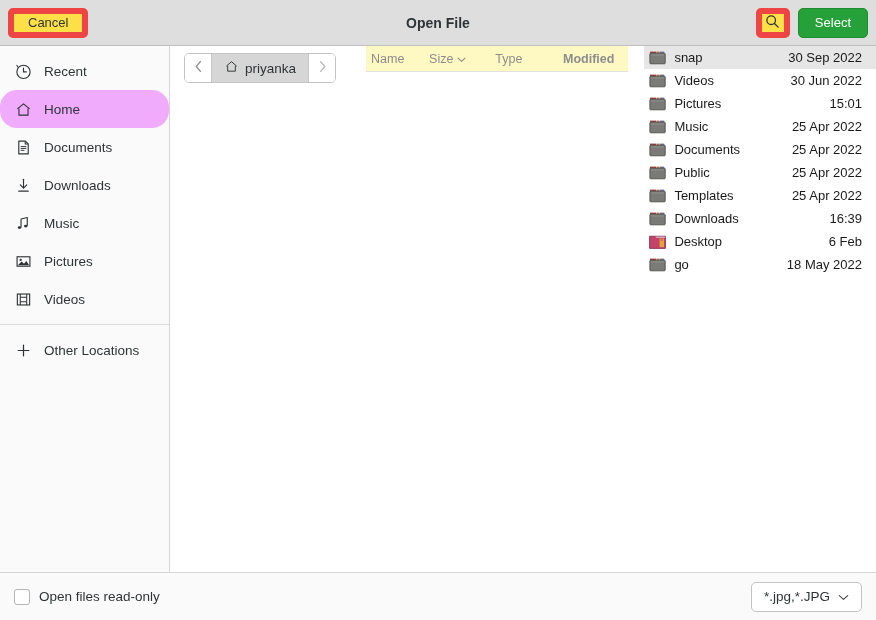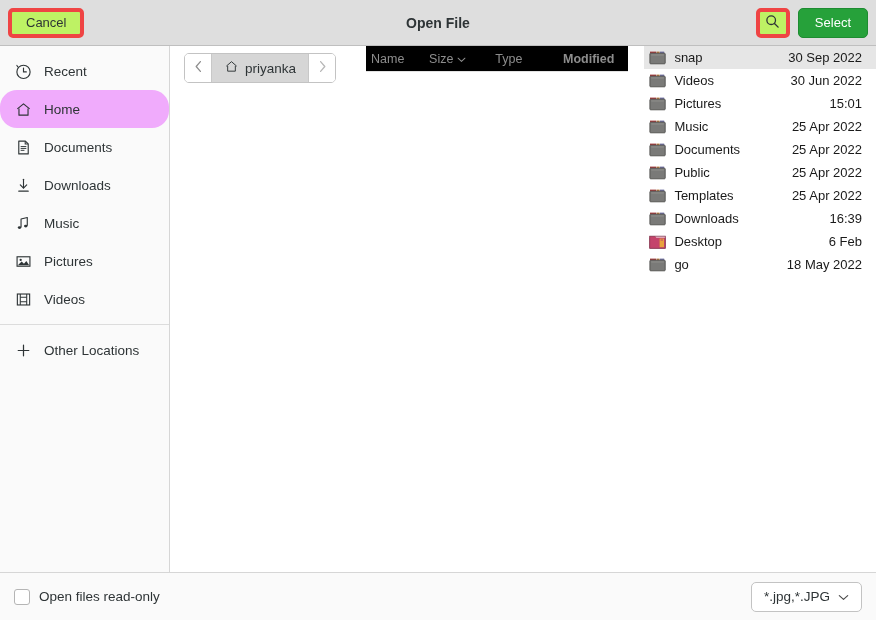--- a/index.html
+++ b/index.html
@@ -32,23 +32,23 @@
     left: 0; right: 0;
     text-align: center;
     font-weight: bold;
     font-size: 14px;
     color: #2e3436;
     pointer-events: none;
   }
   .btn {
     font-family: "Liberation Sans", sans-serif;
     font-size: 13px;
-    border: 4px solid #ef4444;
+    border: 6px solid #ef4444;
     border-radius: 5px;
-    background: #bef264;
+    background: #fde047;
     color: #2e3436;
     height: 30px;
     padding: 0 14px;
     cursor: pointer;
     display: flex; align-items: center; justify-content: center;
   }
   .btn-cancel { position: relative; z-index: 2; }
   .hb-right {
     margin-left: auto;
     display: flex; align-items: center; gap: 8px;
@@ -138,21 +138,21 @@
   }
 
   
   .col-head {
     height: 26px; flex: 0 0 26px;
     display: flex; align-items: center;
     border-bottom: 1px solid #e2e2e2;
     padding: 0 14px 0 0;
     color: #8d8d8d;
     font-size: 12.5px;
-    background: #000000;
+    background: #fef9c3;
   }
   .ch-name { flex: 1 1 auto; padding-left: 5px; cursor: pointer; }
   .ch-size { width: 62px; text-align: right; display: flex; align-items: center; justify-content: flex-end; gap: 4px; cursor: pointer; }
   .ch-type { width: 56px; text-align: right; cursor: pointer; }
   .ch-mod  { width: 92px; text-align: right; cursor: pointer; font-weight: bold; }
 
   
   .filelist { flex: 1 1 auto; overflow: auto; background: #ffffff; }
   .frow {
     height: 23px;

